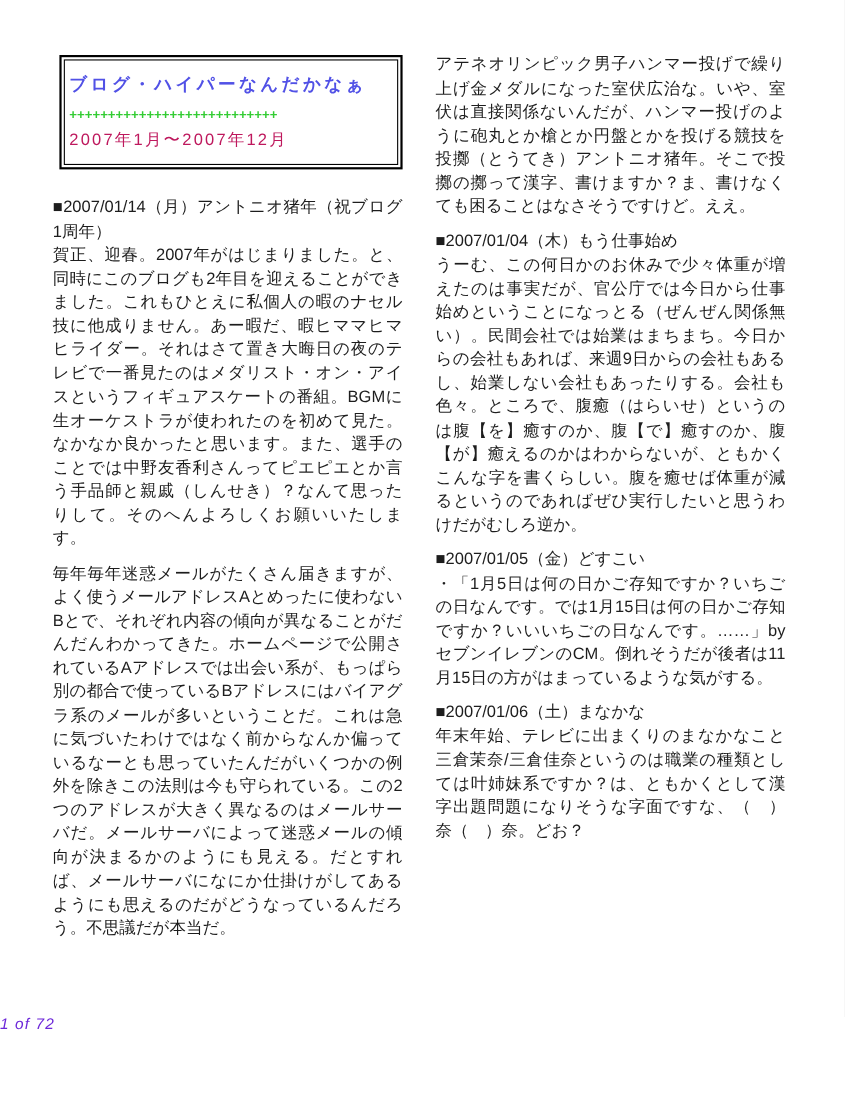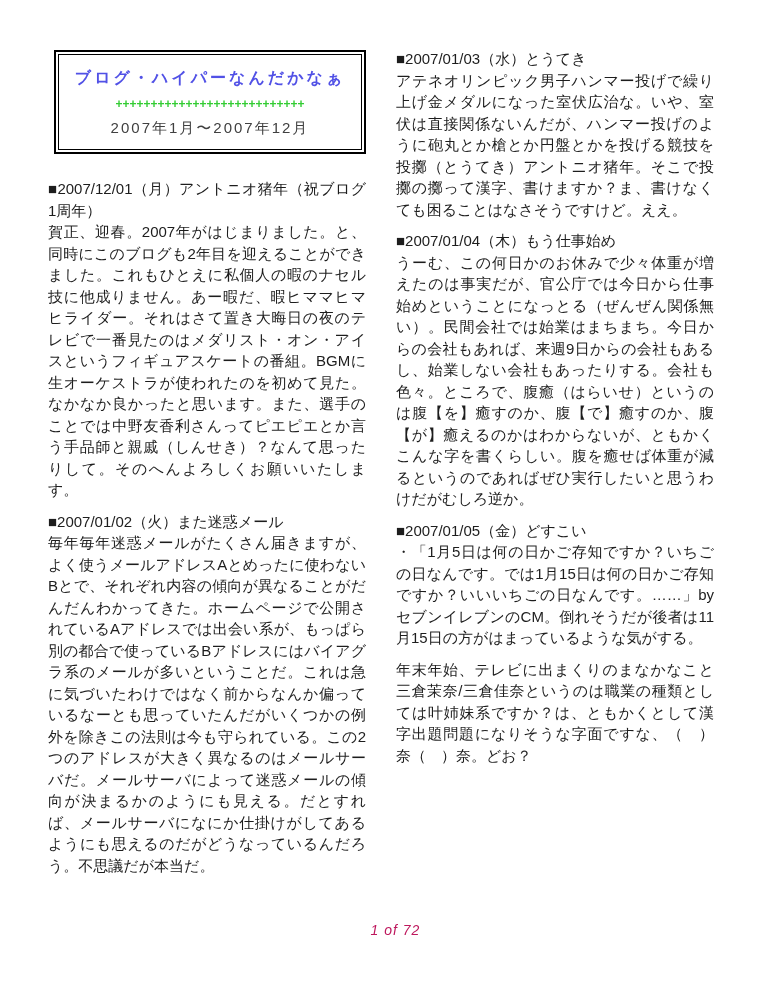--- a/index.html
+++ b/index.html
@@ -20,112 +20,109 @@
   
   .title-box {
     border:2px solid #000;
     margin:2px 0 24px 6px;
     background:#fff;
   }
   .title-box-inner {
     border:1px solid #000;
     margin:2px;
     padding:13px 4px 12px 4px;
-    text-align:center;
+    text-align:left;
   }
   .box-title {
     color:#5151e6;
     font-size:16px;
     letter-spacing:3px;
     font-weight:bold;
     line-height:20px;
     margin-bottom:9px;
     white-space:nowrap;
   }
   .box-divider {
     color:#33cc33;
     font-size:12px;
     font-weight:bold;
     letter-spacing:0px;
     line-height:14px;
     margin-bottom:8px;
     white-space:nowrap;
   }
   .box-dates {
-    color:#404040;
+    color:#be185d;
     font-size:15px;
     letter-spacing:2px;
     line-height:18px;
     white-space:nowrap;
   }
 
   
   .entry + .entry { margin-top:10px; }
   .entry-heading { margin:0; }
   .entry p { margin:0; }
 
   
   .footer {
     position:absolute;
     left:0; right:0;
     bottom:56px;
-    text-align:center;
     font-size:14px;
     font-style:italic;
-    color:#be185d;
+    color:#6d28d9;
     letter-spacing:1px;
-    padding-left:23px;
   }
 </style>
 </head>
 <body>
 
 <div class="page">
   <div class="cols">
 
     <div class="col">
 
       <div class="title-box">
         <div class="title-box-inner">
           <div class="box-title">ブログ・ハイパーなんだかなぁ</div>
           <div class="box-divider">+++++++++++++++++++++++++++</div>
           <div class="box-dates">2007年1月〜2007年12月</div>
         </div>
       </div>
 
       <div class="entry">
-        <div class="entry-heading">■2007/12/01（月）アントニオ猪年（祝ブログ1周年）</div>
+        <div class="entry-heading">■2007/01/14（月）アントニオ猪年（祝ブログ1周年）</div>
         <p>賀正、迎春。2007年がはじまりました。と、同時にこのブログも2年目を迎えることができました。これもひとえに私個人の暇のナセル技に他成りません。あー暇だ、暇ヒママヒマヒライダー。それはさて置き大晦日の夜のテレビで一番見たのはメダリスト・オン・アイスというフィギュアスケートの番組。BGMに生オーケストラが使われたのを初めて見た。なかなか良かったと思います。また、選手のことでは中野友香利さんってピエピエとか言う手品師と親戚（しんせき）？なんて思ったりして。そのへんよろしくお願いいたします。</p>
       </div>
 
       <div class="entry">
-        <div class="entry-heading">■2007/01/02（火）また迷惑メール</div>
         <p>毎年毎年迷惑メールがたくさん届きますが、よく使うメールアドレスAとめったに使わないBとで、それぞれ内容の傾向が異なることがだんだんわかってきた。ホームページで公開されているAアドレスでは出会い系が、もっぱら別の都合で使っているBアドレスにはバイアグラ系のメールが多いということだ。これは急に気づいたわけではなく前からなんか偏っているなーとも思っていたんだがいくつかの例外を除きこの法則は今も守られている。この2つのアドレスが大きく異なるのはメールサーバだ。メールサーバによって迷惑メールの傾向が決まるかのようにも見える。だとすれば、メールサーバになにか仕掛けがしてあるようにも思えるのだがどうなっているんだろう。不思議だが本当だ。</p>
       </div>
 
     </div>
 
     <div class="col">
 
       <div class="entry">
-        <div class="entry-heading">■2007/01/03（水）とうてき</div>
         <p>アテネオリンピック男子ハンマー投げで繰り上げ金メダルになった室伏広治な。いや、室伏は直接関係ないんだが、ハンマー投げのように砲丸とか槍とか円盤とかを投げる競技を投擲（とうてき）アントニオ猪年。そこで投擲の擲って漢字、書けますか？ま、書けなくても困ることはなさそうですけど。ええ。</p>
       </div>
 
       <div class="entry">
         <div class="entry-heading">■2007/01/04（木）もう仕事始め</div>
         <p>うーむ、この何日かのお休みで少々体重が増えたのは事実だが、官公庁では今日から仕事始めということになっとる（ぜんぜん関係無い）。民間会社では始業はまちまち。今日からの会社もあれば、来週9日からの会社もあるし、始業しない会社もあったりする。会社も色々。ところで、腹癒（はらいせ）というのは腹【を】癒すのか、腹【で】癒すのか、腹【が】癒えるのかはわからないが、ともかくこんな字を書くらしい。腹を癒せば体重が減るというのであればぜひ実行したいと思うわけだがむしろ逆か。</p>
       </div>
 
       <div class="entry">
         <div class="entry-heading">■2007/01/05（金）どすこい</div>
         <p>・「1月5日は何の日かご存知ですか？いちごの日なんです。では1月15日は何の日かご存知ですか？いいいちごの日なんです。……」byセブンイレブンのCM。倒れそうだが後者は11月15日の方がはまっているような気がする。</p>
       </div>
 
       <div class="entry">
+        <div class="entry-heading">■2007/01/06（土）まなかな</div>
         <p>年末年始、テレビに出まくりのまなかなこと三倉茉奈/三倉佳奈というのは職業の種類としては叶姉妹系ですか？は、ともかくとして漢字出題問題になりそうな字面ですな、（　）奈（　）奈。どお？</p>
       </div>
 
     </div>
   </div>
 
   <div class="footer">1 of 72</div>
 </div>
 
 </body></html>

